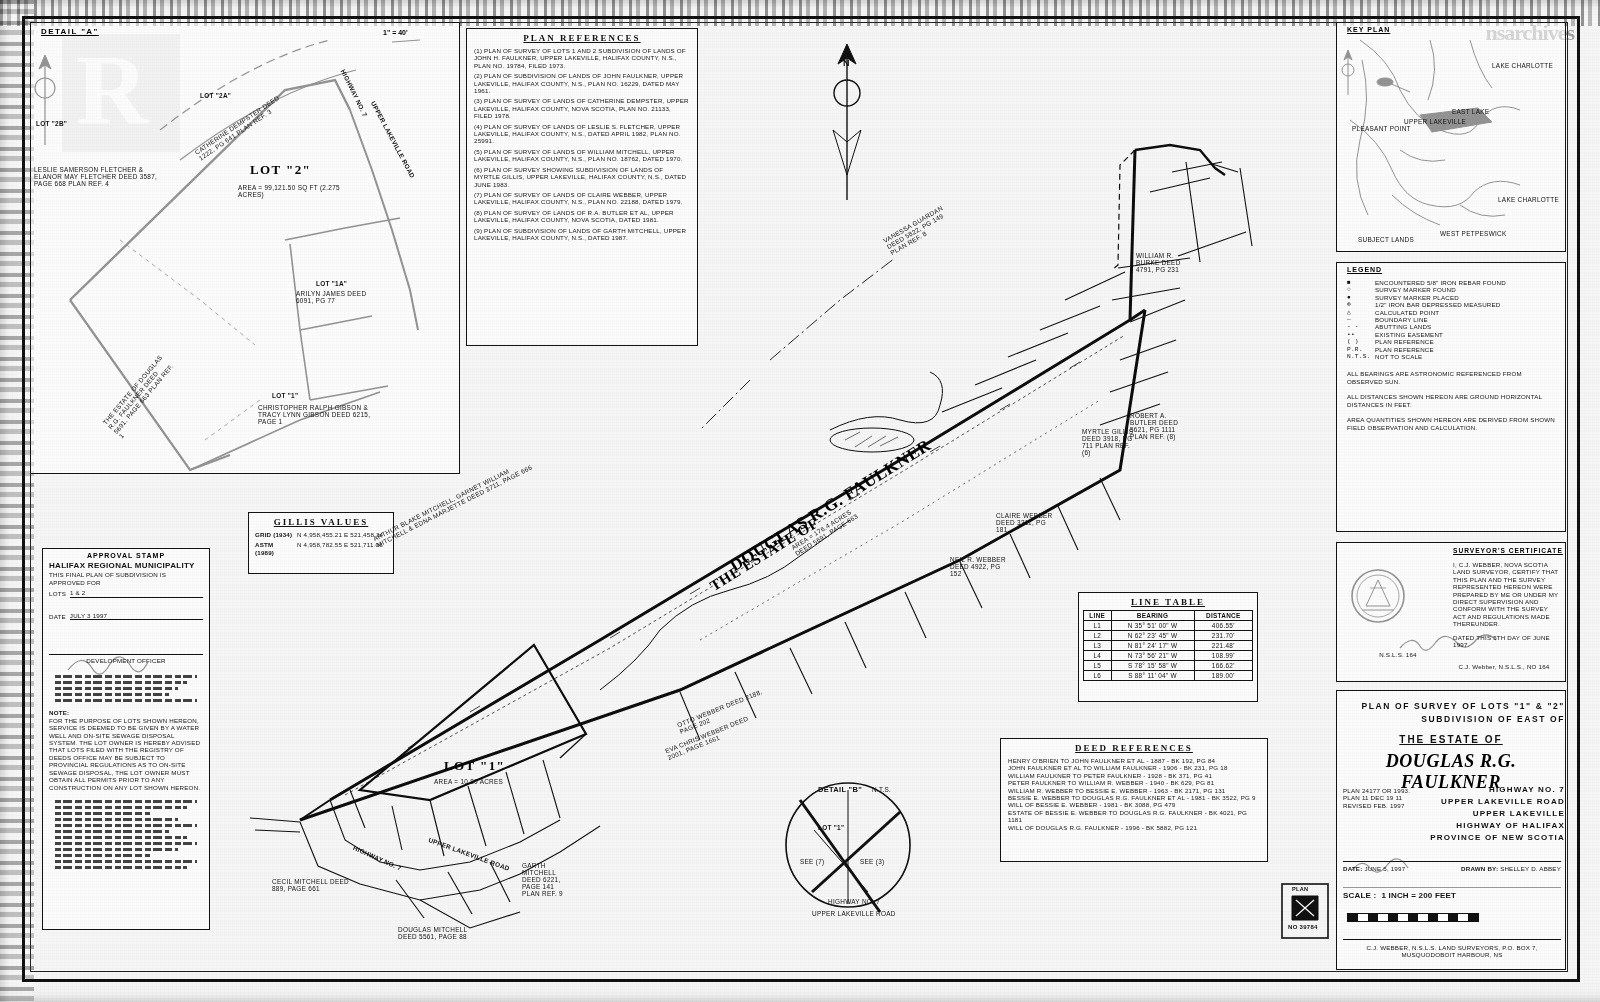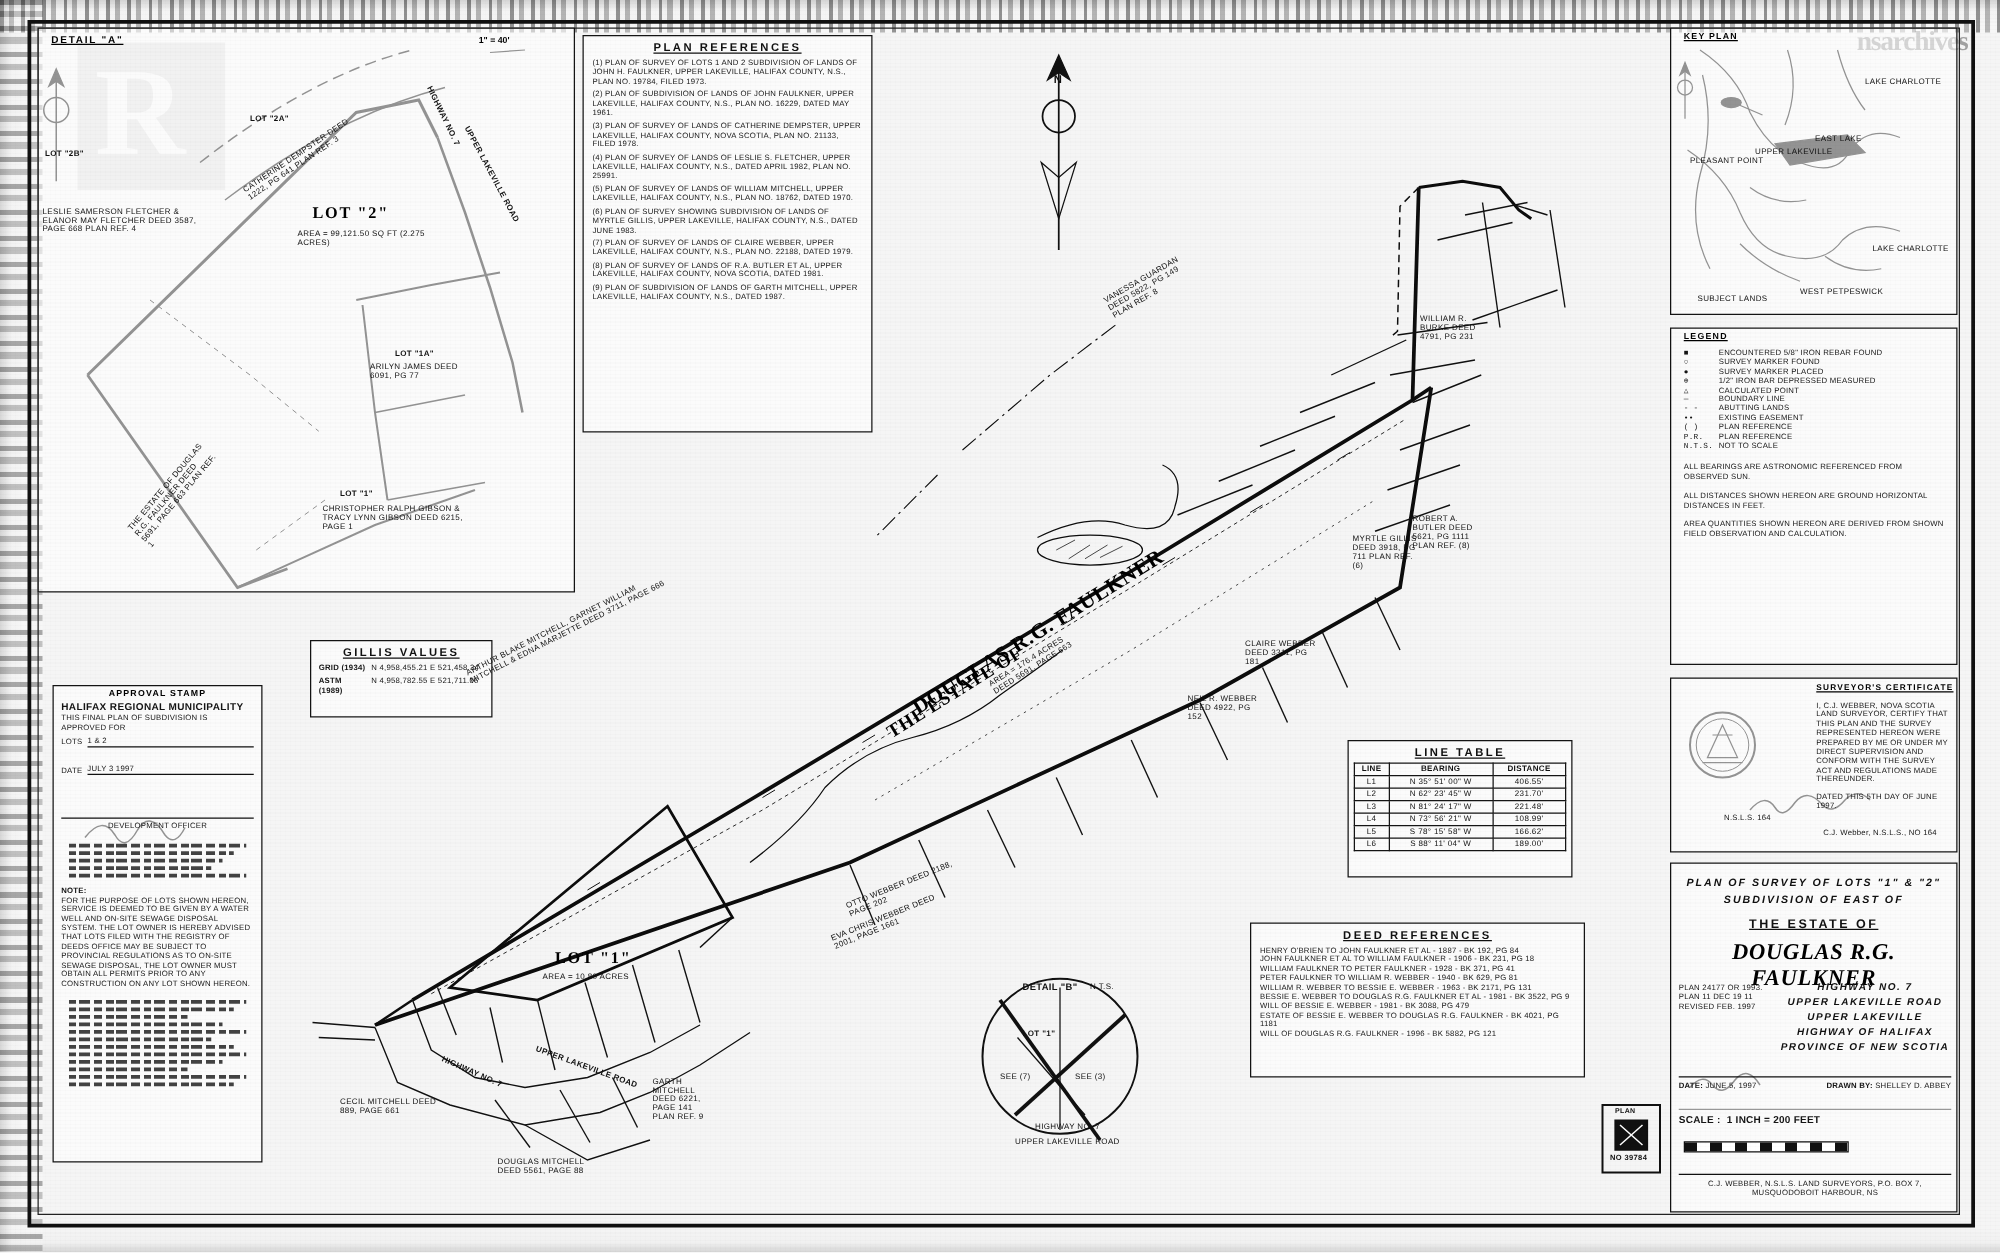--- a/index.html
+++ b/index.html
@@ -73,20 +73,21 @@
     box-sizing: border-box;
   }
   .box-title {
     text-align: center;
     font-size: 9px;
     letter-spacing: 2px;
     font-weight: bold;
     text-decoration: underline;
     padding-top: 4px;
     color: #111;
+    font-family: Liberation Serif, serif;
   }
   
   .tline {
     height: 3px;
     margin: 3px 6px;
     background: repeating-linear-gradient(90deg,
       #1a1a1a 0 6px, rgba(255,255,255,0) 6px 8px,
       #1a1a1a 8px 17px, rgba(255,255,255,0) 17px 20px,
       #1a1a1a 20px 27px, rgba(255,255,255,0) 27px 30px);
     opacity: .82;
@@ -101,26 +102,25 @@
     line-height: 7.4px;
     color: #151515;
     letter-spacing: .2px;
   }
   .micro-center { text-align: center; }
   .mono {
     font-family: "Liberation Mono", monospace;
   }
   
   .tb-line {
-    text-align: center;
+    text-align: right;
     font-size: 8.5px;
     letter-spacing: 1.6px;
     color: #111;
     font-weight: bold;
-    font-style: italic;
   }
   .tb-big {
     text-align: center;
     font-size: 18px;
     font-weight: bold;
     letter-spacing: .6px;
     color: #000;
     font-style: italic;
     font-family: "Liberation Serif", serif;
   }

